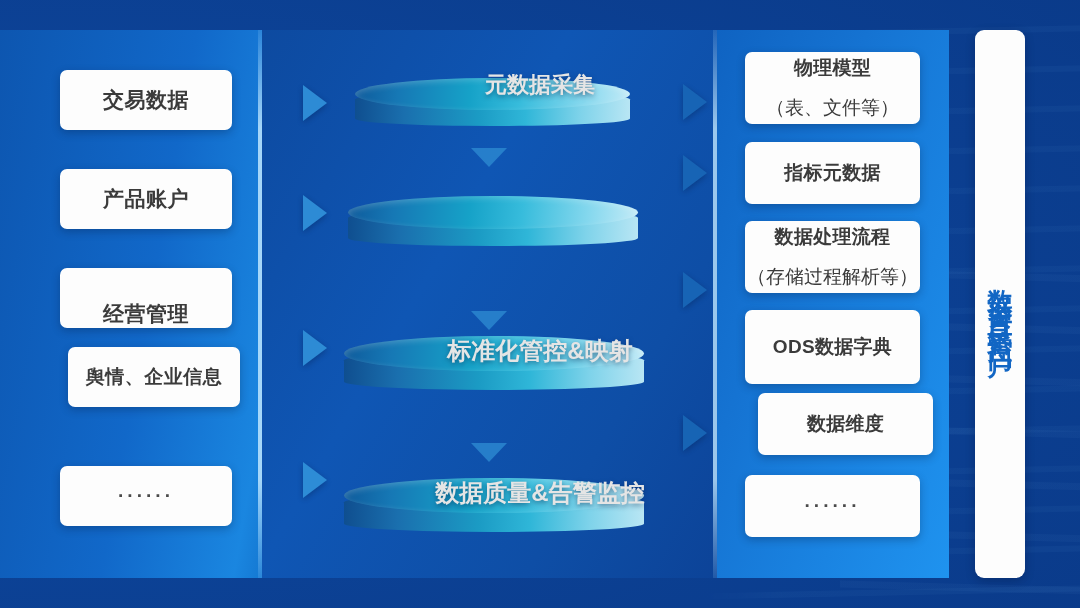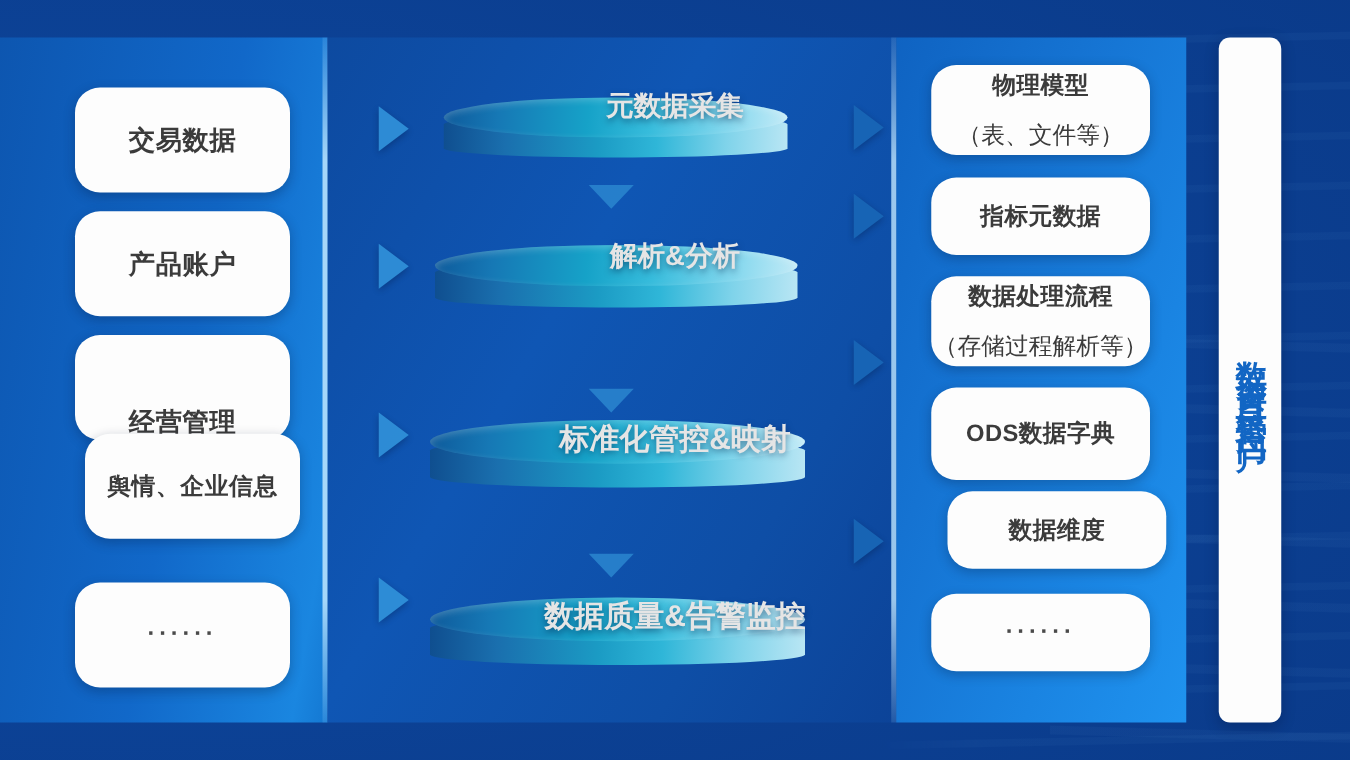--- a/index.html
+++ b/index.html
@@ -83,32 +83,32 @@
   }
   .panel-right {
     left: 717px; width: 232px;
     background: linear-gradient(110deg, #0f63c2 0%, #1573d2 35%, #1a84e2 70%, #1f93ef 100%);
   }
 
   
   .card {
     position: absolute;
     background: #fdfdfd;
-    border-radius: 20px;
+    border-radius: 7px;
     box-shadow: 0 3px 9px rgba(2,20,55,.28);
     display: flex;
     flex-direction: column;
     align-items: center;
     justify-content: center;
     color: #3b3b3b;
     text-align: center;
     box-sizing: border-box;
   }
   .card-left {
-    left: 60px; width: 172px; height: 84px;
+    left: 60px; width: 172px; height: 60px;
     font-size: 21px; font-weight: 700; letter-spacing: .5px;
   }
   .card-left.wide-label { font-size: 19px; }
   .card-right {
     left: 745px; width: 175px;
     font-size: 19px; font-weight: 700; letter-spacing: .3px;
   }
   .card-right .sub {
     font-size: 19px;
     font-weight: 500;
@@ -223,21 +223,20 @@
     <div class="cyl-top" style="height:32px;"></div>
   </div>
   <div class="cyl-label" style="top:70px; font-size:22px;">元数据采集</div>
 
   <div class="chevron-down" style="left:471px; top:148px;"></div>
 
   <div class="cyl-wrap" style="left:348px; top:196px; width:290px; height:54px;">
     <div class="cyl-side" style="top:14px; height:36px;"></div>
     <div class="cyl-top" style="height:33px;"></div>
   </div>
-  <div class="cyl-label" style="top:190px; font-size:22px;">解析&amp;分析</div>
 
   <div class="chevron-down" style="left:471px; top:311px;"></div>
 
   <div class="cyl-wrap" style="left:344px; top:336px; width:300px; height:58px;">
     <div class="cyl-side" style="top:16px; height:38px;"></div>
     <div class="cyl-top" style="height:35px;"></div>
   </div>
   <div class="cyl-label" style="top:335px; font-size:24px;">标准化管控&amp;映射</div>
 
   <div class="chevron-down" style="left:471px; top:443px;"></div>

